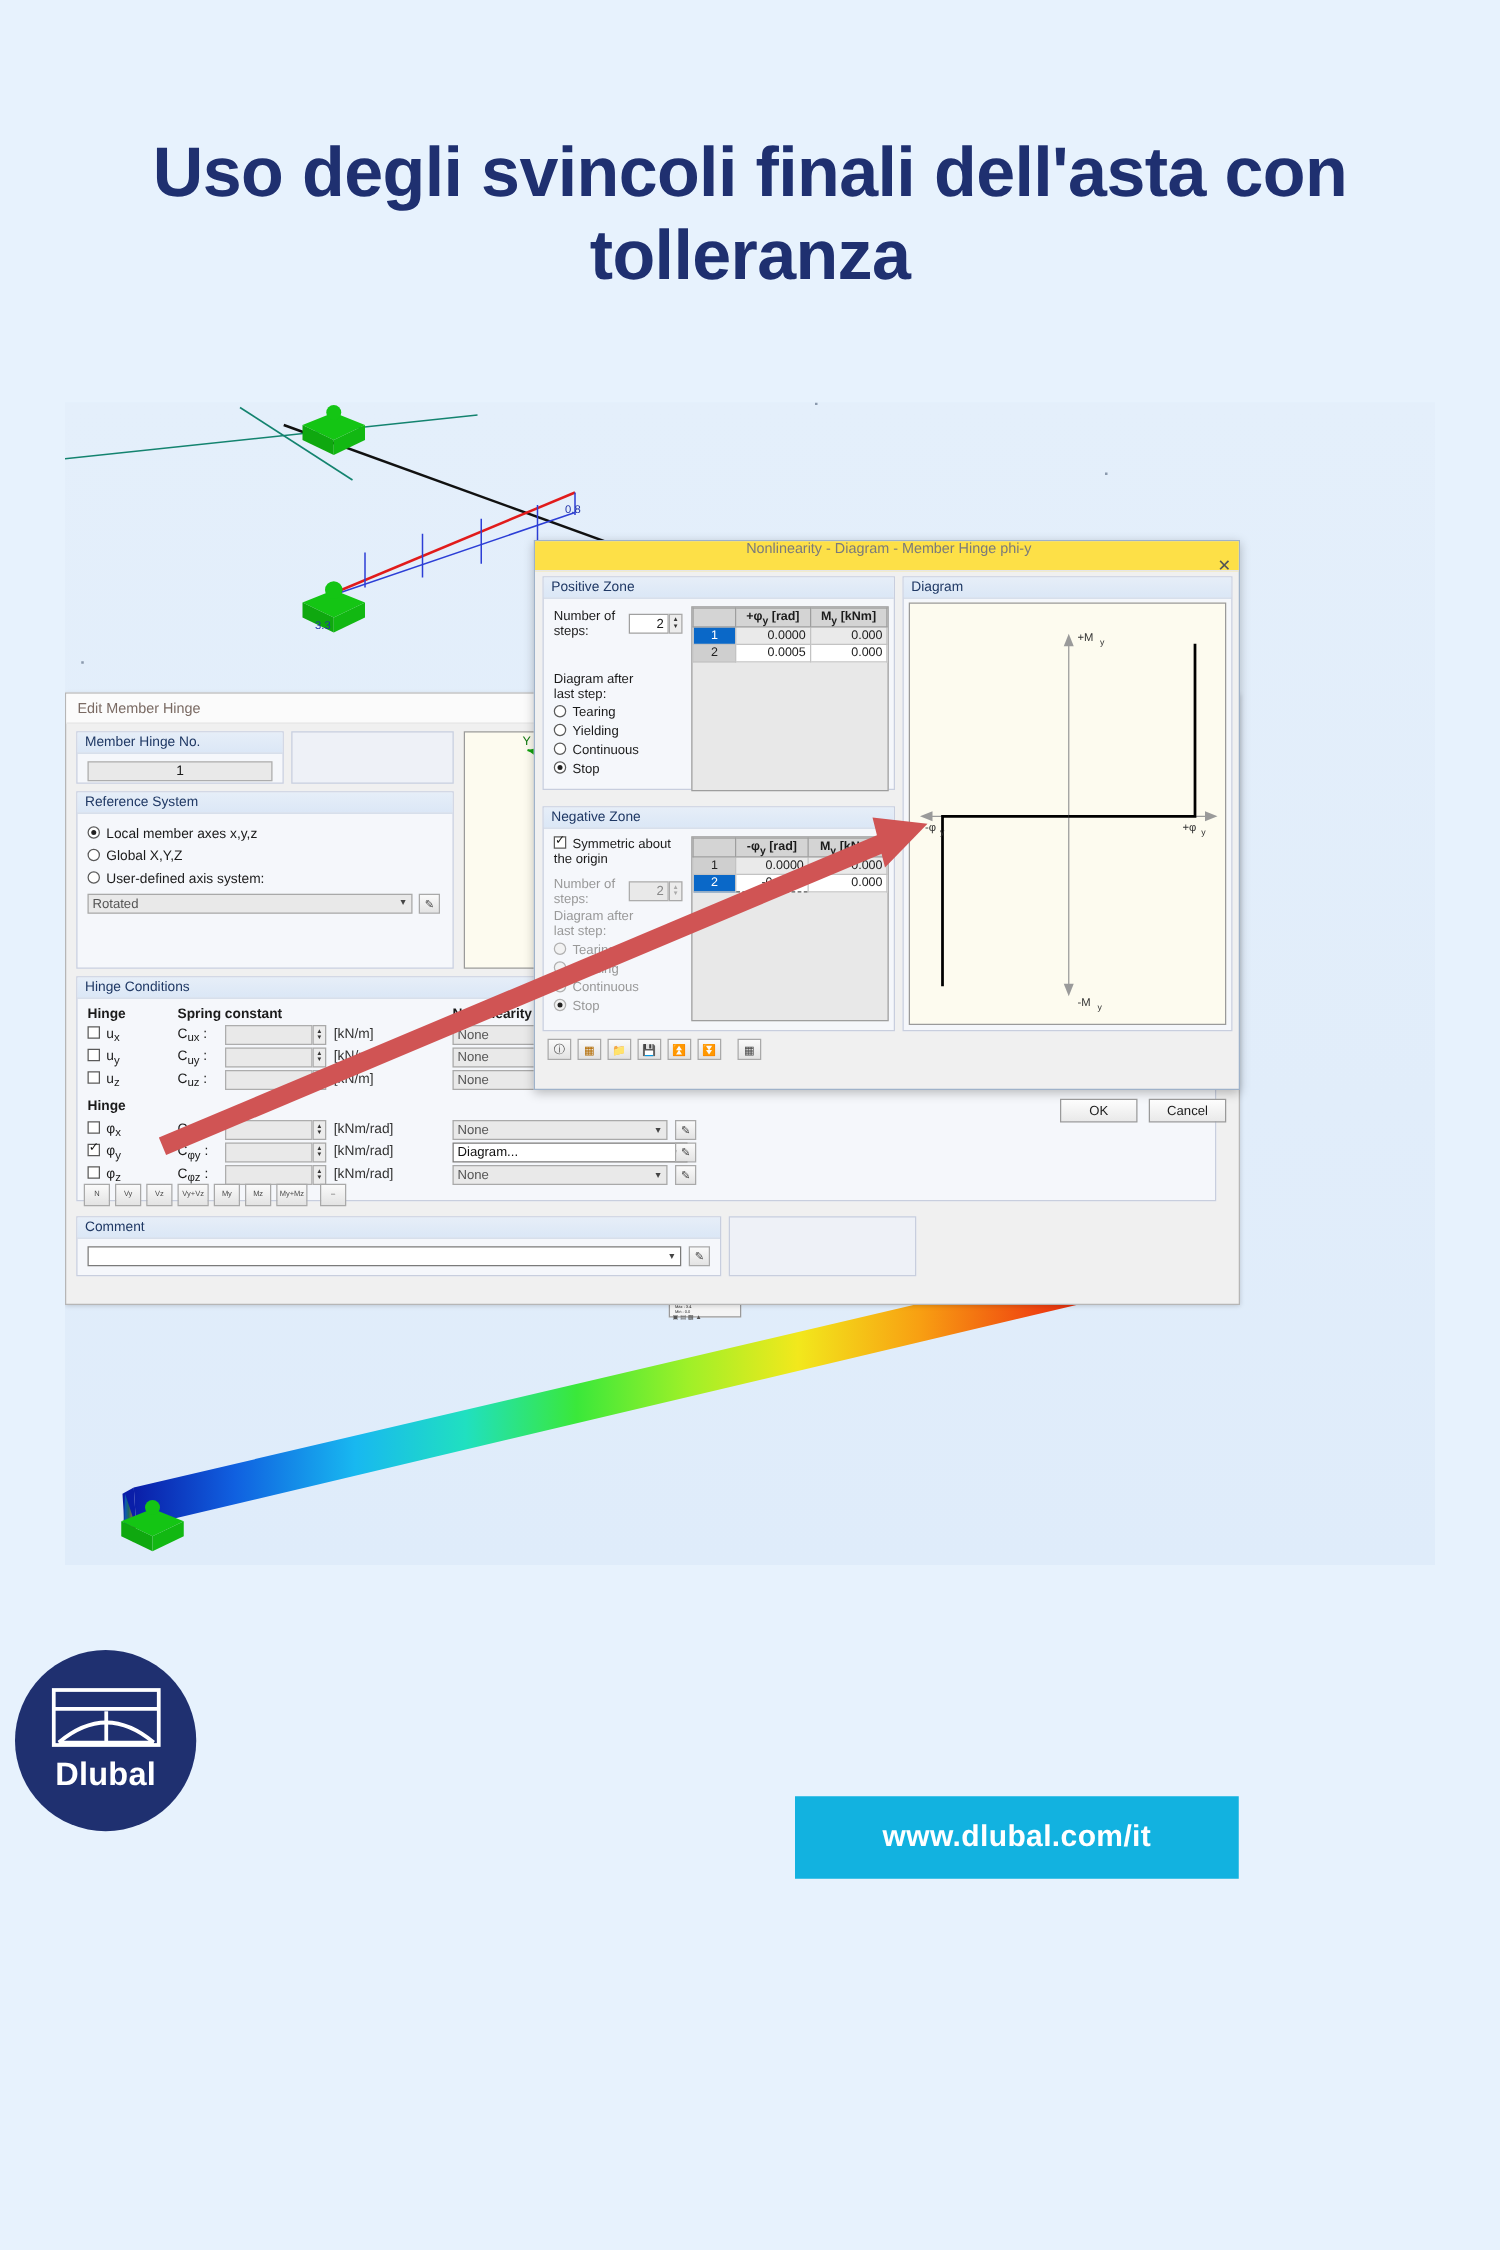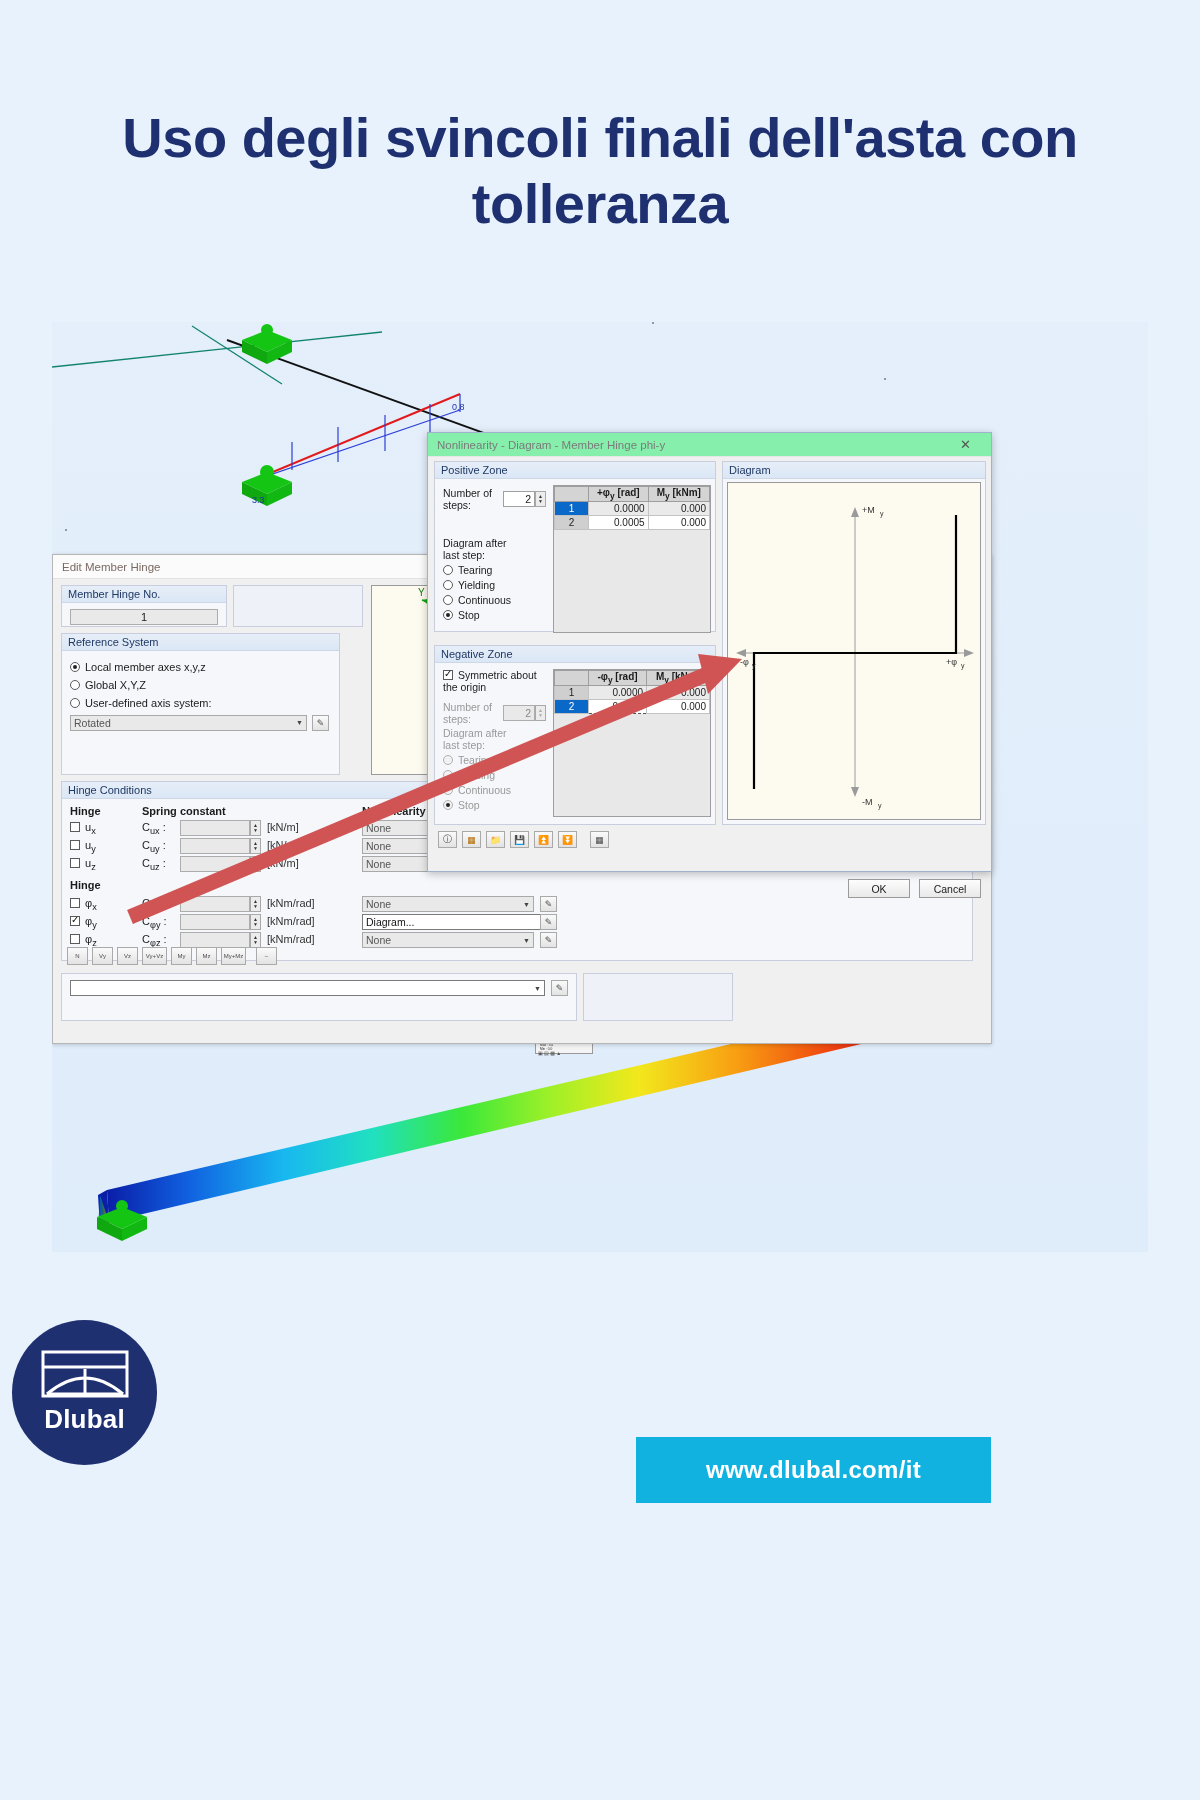--- a/index.html
+++ b/index.html
@@ -102,23 +102,23 @@
   }
 
   
   #dlgNL {
     position:absolute; left:375px; top:110px; width:565px; height:440px;
     background:#f0f0f0; border:1px solid #9fb2c9;
     box-shadow:0 2px 8px rgba(0,0,0,.25);
     font-size:10.5px; color:#1b1b1b;
   }
   #dlgNL .tbar {
-    height:24px; background:#86efac; border-bottom:1px solid #e6e6e6;
-    display:flex; align-items:center; padding:0 20px 0 9px;
-    color:#7b7b7b; font-size:11.5px;
+    height:24px; background:#fde047; border-bottom:1px solid #e6e6e6;
+    display:flex; align-items:center; padding:0 6px 0 9px;
+    color:#7b7b7b; font-size:11.5px;flex-direction:column;
   }
   #dlgNL .tbar .x { margin-left:auto; color:#555; font-size:13px; cursor:default; }
 
   table.nl { border-collapse:collapse; font-size:10px; }
   table.nl th {
     background:#d4d4d4; border:1px solid #9e9e9e; font-weight:bold;
     color:#1b1b1b; height:15px; padding:0 3px; text-align:center;
   }
   table.nl td {
     border:1px solid #c3c3c3; height:14px; padding:0 3px;
@@ -265,21 +265,21 @@
     <div class="tbar">
       <span>Edit Member Hinge</span>
     </div>
 
     <div class="grpbox" style="left:8px;top:30px;width:166px;height:42px">
       <div class="grphdr">Member Hinge No.</div>
       <div class="fld" style="margin:6px 8px 0 8px;display:flex;align-items:center;justify-content:center">1</div>
     </div>
     <div class="grpbox" style="left:180px;top:30px;width:130px;height:42px;background:#eef1f7"></div>
 
-    <div class="grpbox" style="left:8px;top:78px;width:279px;height:142px">
+    <div class="grpbox" style="left:8px;top:78px;width:302px;height:142px">
       <div class="grphdr">Reference System</div>
       <div style="padding:7px 0 0 8px;line-height:18px">
         <div>
           <span class="radio on"></span><span>Local member axes x,y,z</span>
         </div>
         <div>
           <span class="radio"></span><span>Global X,Y,Z</span>
         </div>
         <div>
           <span class="radio"></span><span>User-defined axis system:</span>
@@ -412,20 +412,21 @@
       <div class="btn3d" style="width:21px;height:18px;font-size:6px">Vy</div>
       <div class="btn3d" style="width:21px;height:18px;font-size:6px">Vz</div>
       <div class="btn3d" style="width:25px;height:18px;font-size:6px">Vy+Vz</div>
       <div class="btn3d" style="width:21px;height:18px;font-size:6px">My</div>
       <div class="btn3d" style="width:21px;height:18px;font-size:6px">Mz</div>
       <div class="btn3d" style="width:25px;height:18px;font-size:6px">My+Mz</div>
       <div class="btn3d" style="width:21px;height:18px;font-size:6px;margin-left:6px">–</div>
     </div>
 
     <div class="grpbox" style="left:8px;top:418px;width:516px;height:48px">
+      <div class="grphdr">Comment</div>
       <div style="display:flex;gap:6px;padding:6px 8px 0 8px">
         <div class="ddw" style="flex:1">
           <span></span>
             <span class="caret">▼</span>
         </div>
         <div class="btn3d">✎</div>
       </div>
     </div>
     <div class="grpbox" style="left:530px;top:418px;width:150px;height:48px;background:#eef1f7"></div>
   </div>

